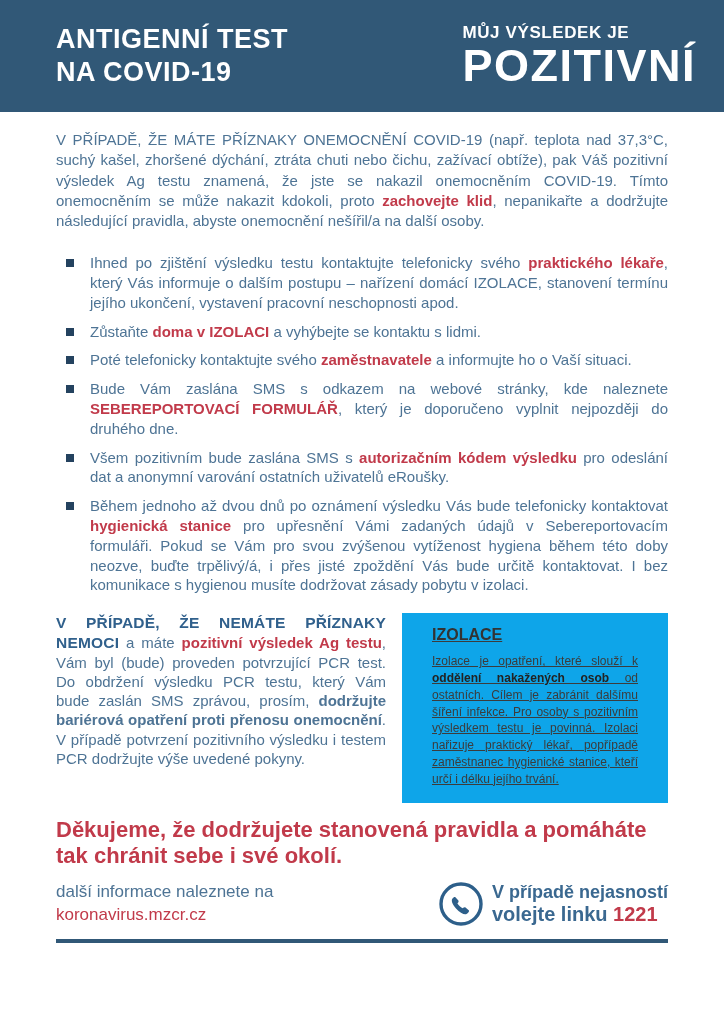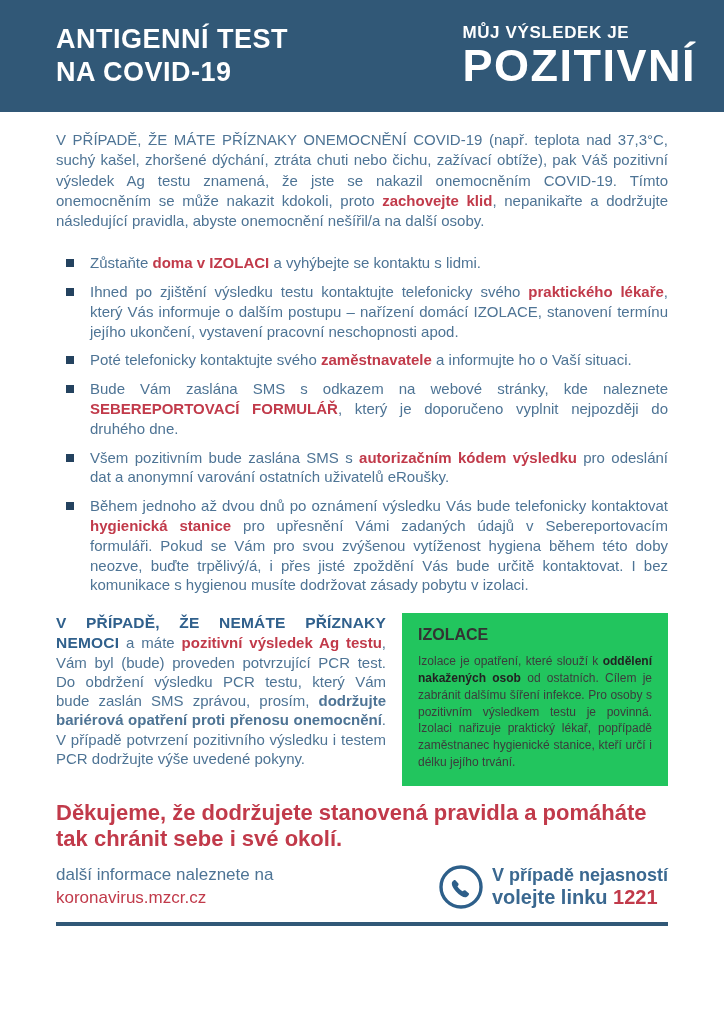--- a/index.html
+++ b/index.html
@@ -29,22 +29,22 @@
   .bullet { display:flex; margin-bottom:9px; }
   .bullet-sq { flex:none; width:8px; height:8px; background:#24425f; margin:6px 16px 0 10px; }
   .bullet-text { flex:1; font-size:15px; line-height:1.32; text-align:justify; }
 
   .strong-para { margin-top:16px; font-size:15.5px; line-height:1.33; font-weight:bold;
                  color:#3a6890; text-align:justify; }
 
   .two-col { margin-top:18px; display:flex; gap:16px; }
   .col-left { width:330px; font-size:15px; line-height:1.28; text-align:justify; }
   .col-left-heading { font-weight:bold; color:#30608c; font-size:15.5px; letter-spacing:.2px; }
-  .izolace-box { flex:1; background:#22c55e; color:#3c3c3c; padding:13px 16px 15px;
-                 align-self:flex-start; }
+  .izolace-box { flex:1; background:#0ea5e9; color:#3c3c3c; padding:13px 30px 15px;
+                 align-self:flex-start;text-decoration:underline; }
   .izolace-title { font-weight:bold; font-size:16px; color:#333; }
   .izolace-body { margin-top:9px; font-size:12px; line-height:1.4; text-align:justify; }
   .izolace-body .b { color:#222; }
 
   .thanks { margin-top:14px; color:#c13a4a; font-weight:bold; font-size:22px; }
 
   .info-row { margin-top:12px; display:flex; justify-content:space-between; align-items:center; }
   .info-left { font-size:17px; line-height:1.35; color:#4e7495; }
   .info-link { color:#c13a4a; text-decoration:none; cursor:pointer; }
   .hotline { display:flex; align-items:center; gap:8px; }
@@ -71,25 +71,25 @@
     </div>
   </div>
 
   <div class="content">
 
     <p class="intro"><span>V PŘÍPADĚ, ŽE MÁTE PŘÍZNAKY ONEMOCNĚNÍ COVID-19 (např. teplota nad 37,3°C, suchý kašel, zhoršené dýchání, ztráta chuti nebo čichu, zažívací obtíže), pak Váš pozitivní výsledek Ag testu znamená, že jste se nakazil onemocněním COVID-19. Tímto onemocněním se může nakazit kdokoli, proto </span><span class="rb">zachovejte klid</span><span>, nepanikařte a dodržujte následující pravidla, abyste onemocnění nešířil/a na další osoby.</span></p>
 
     <ul class="bullets">
       <li class="bullet">
         <span class="bullet-sq"></span>
-        <span class="bullet-text"><span>Zůstaňte </span><span class="rb">doma v IZOLACI</span><span> a vyhýbejte se kontaktu s lidmi.</span></span>
+        <span class="bullet-text"><span>Ihned po zjištění výsledku testu kontaktujte telefonicky svého </span><span class="rb">praktického lékaře</span><span>, který Vás informuje o dalším postupu – nařízení domácí IZOLACE, stanovení termínu jejího ukončení, vystavení pracovní neschopnosti apod.</span></span>
       </li>
       <li class="bullet">
         <span class="bullet-sq"></span>
-        <span class="bullet-text"><span>Ihned po zjištění výsledku testu kontaktujte telefonicky svého </span><span class="rb">praktického lékaře</span><span>, který Vás informuje o dalším postupu – nařízení domácí IZOLACE, stanovení termínu jejího ukončení, vystavení pracovní neschopnosti apod.</span></span>
+        <span class="bullet-text"><span>Zůstaňte </span><span class="rb">doma v IZOLACI</span><span> a vyhýbejte se kontaktu s lidmi.</span></span>
       </li>
       <li class="bullet">
         <span class="bullet-sq"></span>
         <span class="bullet-text"><span>Poté telefonicky kontaktujte svého </span><span class="rb">zaměstnavatele</span><span> a informujte ho o Vaší situaci.</span></span>
       </li>
       <li class="bullet">
         <span class="bullet-sq"></span>
         <span class="bullet-text"><span>Bude Vám zaslána SMS s odkazem na webové stránky, kde naleznete </span><span class="rb">SEBEREPORTOVACÍ FORMULÁŘ</span><span>, který je doporučeno vyplnit nejpozději do druhého dne.</span></span>
       </li>
       <li class="bullet">

